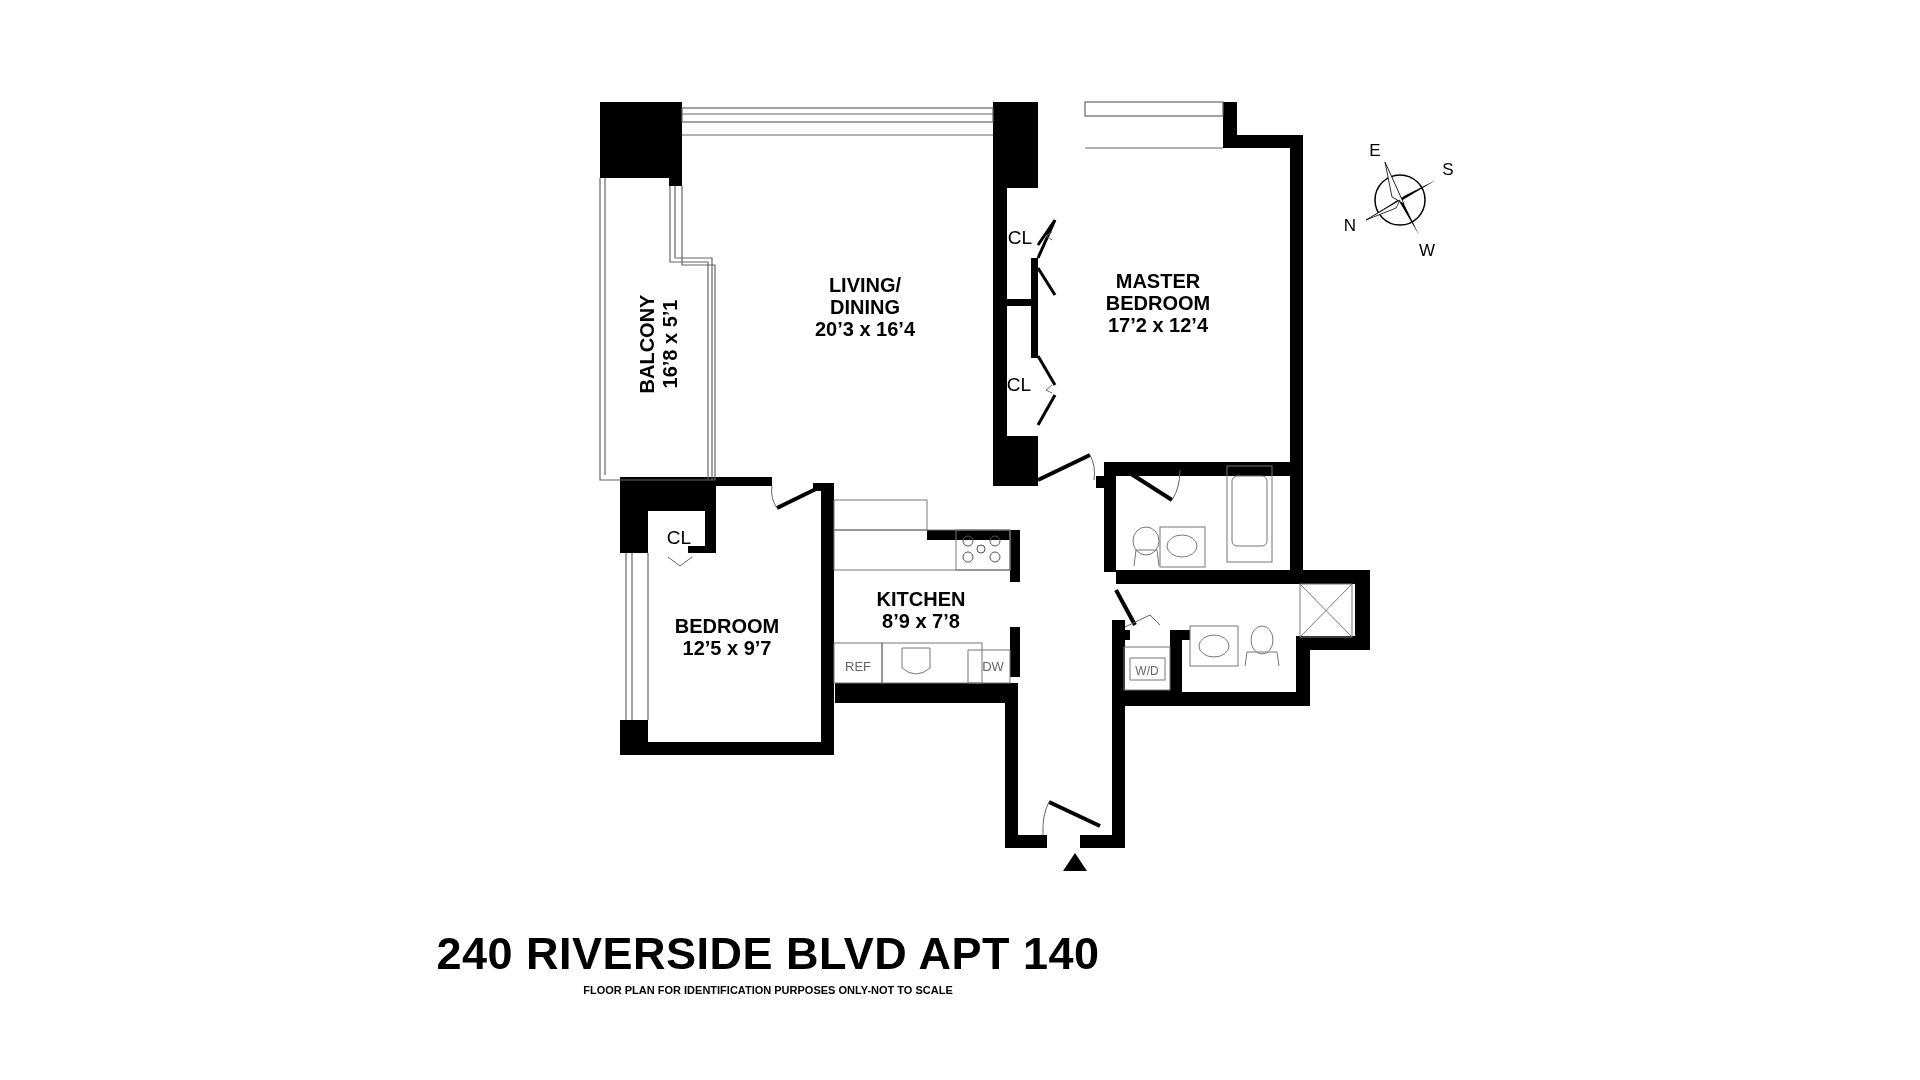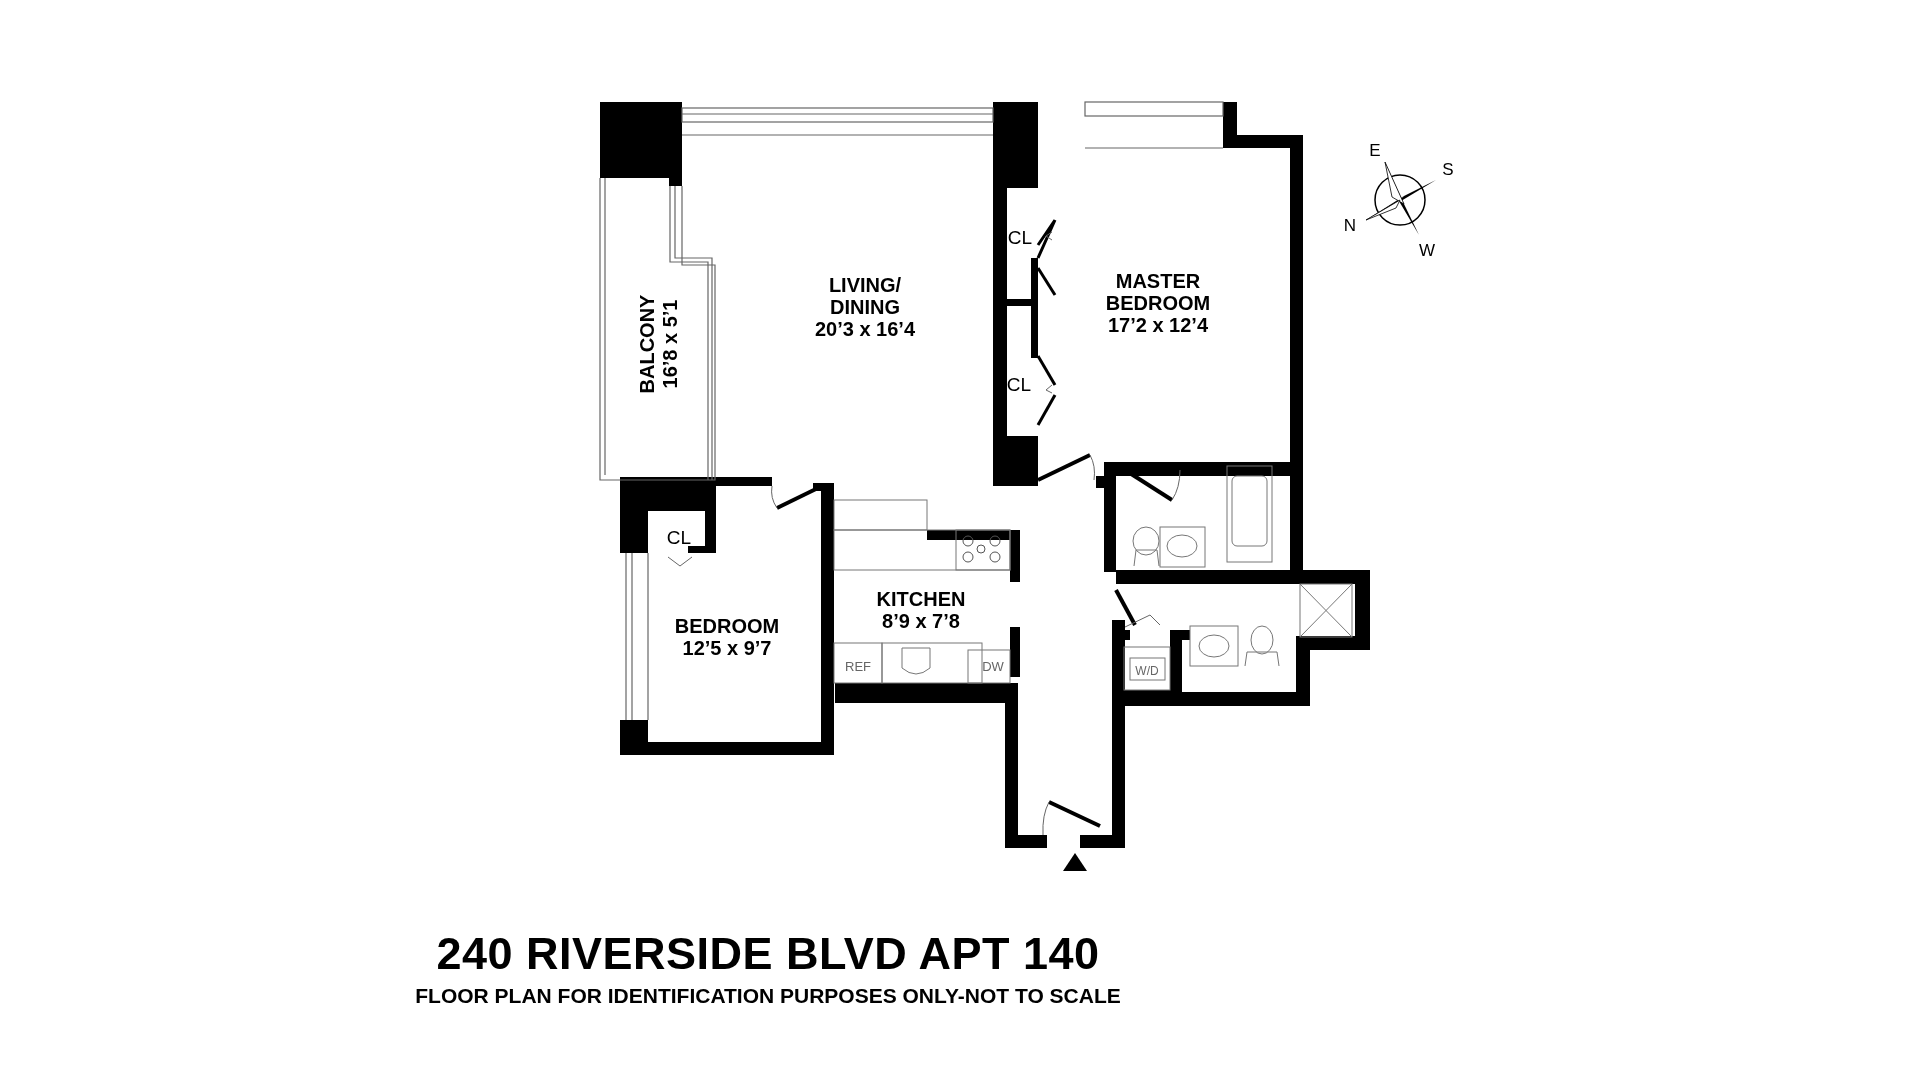--- a/index.html
+++ b/index.html
@@ -3,21 +3,21 @@
 <meta charset="utf-8">
 <style>
   html, body { margin:0; padding:0; background:#ffffff; }
   body { width:1920px; height:1080px; position:relative; overflow:hidden; font-family:"Liberation Sans", sans-serif; }
   svg { position:absolute; left:0; top:0; }
   .lbl { font-family:"Liberation Sans", sans-serif; font-weight:bold; fill:#000; text-anchor:middle; }
   .thin { font-family:"Liberation Sans", sans-serif; font-weight:normal; fill:#000; text-anchor:middle; }
   .appl { font-family:"Liberation Sans", sans-serif; font-weight:normal; fill:#666; text-anchor:middle; }
   .title { position:absolute; left:0; width:1536px; text-align:center; color:#000; font-family:"Liberation Sans", sans-serif; font-weight:bold; }
   #main-title { top:928px; font-size:45px; letter-spacing:0.5px; }
-  #sub-title { top:984px; font-size:21px; }
+  #sub-title { top:984px; font-size:11px; }
 </style>
 </head>
 <body>
 
 <svg width="1920" height="1080" viewBox="0 0 1920 1080">
   <g fill="#000">
 
     <rect x="600" y="102" width="82" height="76"></rect>
     <rect x="669" y="178" width="13" height="8"></rect>
 

